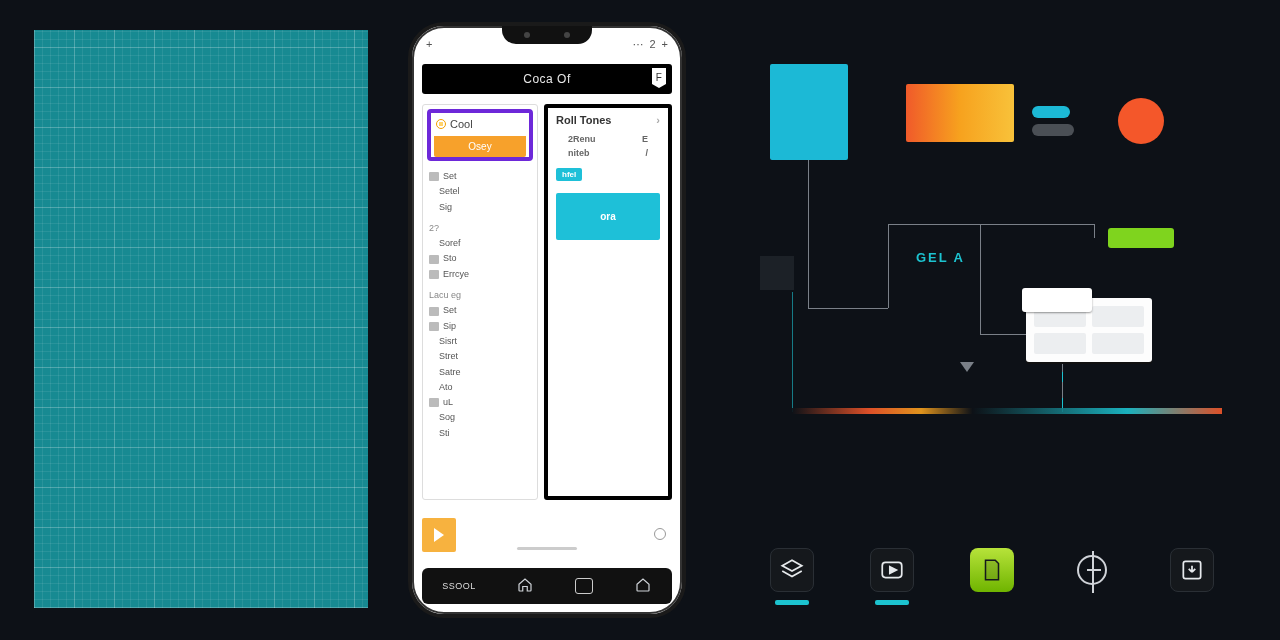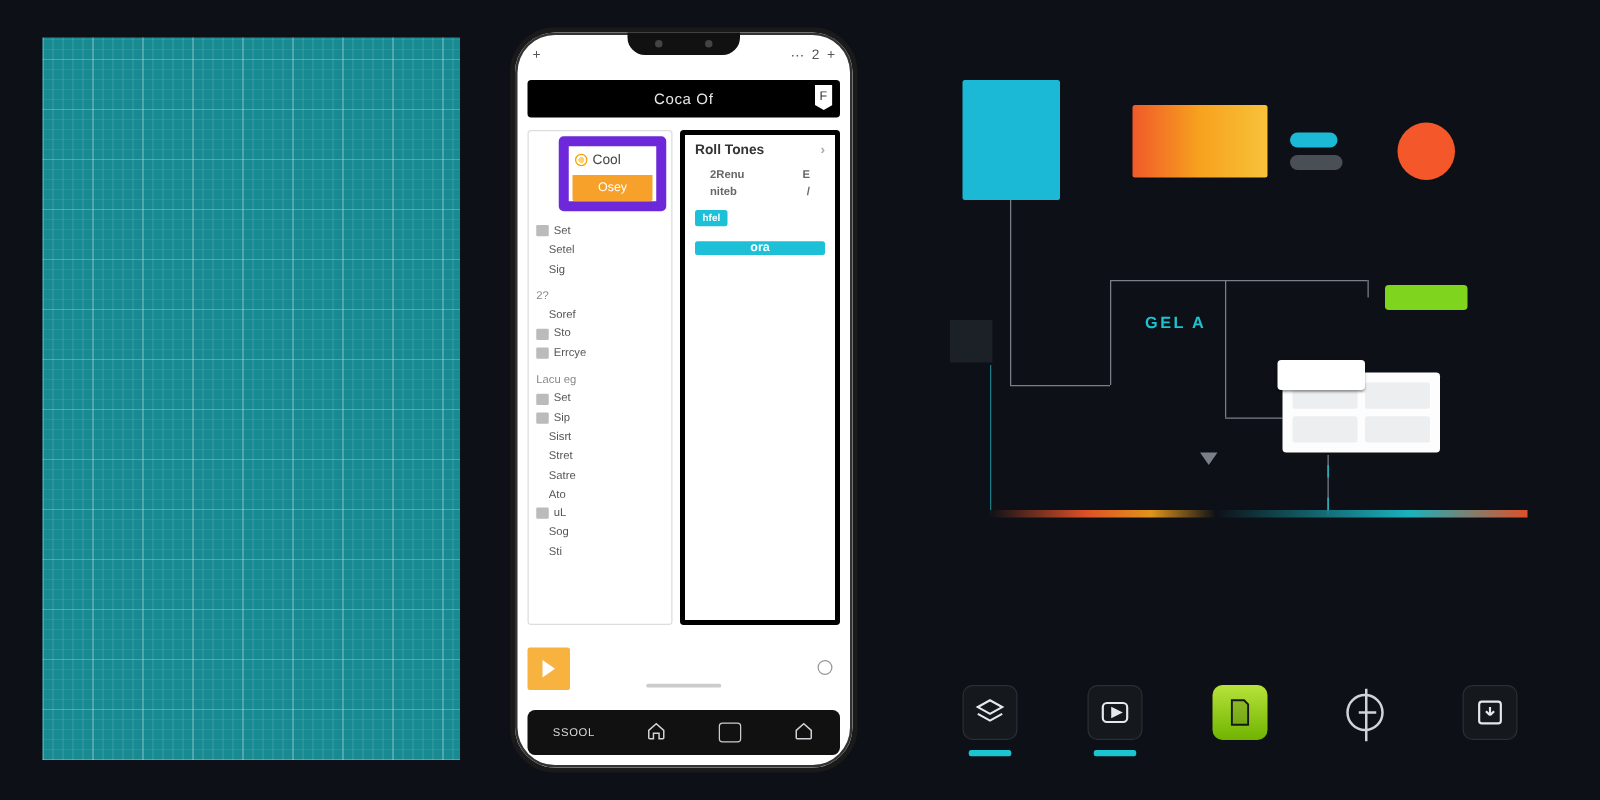--- a/index.html
+++ b/index.html
@@ -55,21 +55,21 @@
     background:#fff; color:#333; font-size:10px; text-align:center; line-height:20px;
     clip-path: polygon(0 0,100% 0,100% 80%,50% 100%,0 80%);
   }
 
   .panes { display:flex; gap:6px; margin-top:10px; height:calc(100% - 98px); }
   .pane-left {
     width: 116px; border:1px solid #ddd; border-radius:3px; padding:4px;
     display:flex; flex-direction:column; font-size:9px; color:#555;
   }
   .cool-box {
-    border:8px solid #6d28d9; border-radius:4px; padding:3px 3px 0 3px;margin-left:20px;
+    border:4px solid #6d28d9; border-radius:4px; padding:3px 3px 0 3px;
   }
   .cool-head {
     display:flex; align-items:center; gap:4px; font-size:11px; color:#444; padding:2px;
   }
   .cool-head .sun { width:10px; height:10px; border-radius:50%;
     background: radial-gradient(circle,#ffd36b 40%,transparent 42%); border:1px solid #f4a000; }
   .cool-btn {
     background:#f7a12b; color:#fff; text-align:center; font-size:10px;
     padding:5px 0; border-radius:0 0 2px 2px; margin-top:4px;
   }
@@ -83,21 +83,21 @@
     flex:1; border:4px solid #000000; border-radius:3px; padding:6px 8px;
     font-size:9px; color:#666;font-weight:bold;
   }
   .pane-right .rh { display:flex; justify-content:space-between; align-items:center;
     font-size:11px; color:#333; margin-bottom:8px; }
   .pane-right .rh .chev { color:#aaa; }
   .kv { display:flex; justify-content:space-between; margin:4px 12px; }
   .tag { display:inline-block; background:#1ec0d8; color:#fff; font-size:8px;
     padding:2px 6px; border-radius:2px; margin:6px 0; }
   .big-btn { background:#1ec0d8; color:#fff; text-align:center; font-size:10px;
-    padding:0 0; border-radius:2px; margin:6px 0 10px 0; }
+    padding:18px 0; border-radius:2px; margin:6px 0 10px 0; }
   .rlist div { padding:6px 0; color:#777; border-top:1px solid #f0f0f0; }
   .rlist div:first-child { border-top:none; }
 
   .play-btn { position:absolute; left:10px; bottom:62px; width:34px; height:34px;
     background:#f7b23f; display:flex; align-items:center; justify-content:center; border-radius:2px; }
   .play-btn .tri { width:0; height:0; border-left:10px solid #fff;
     border-top:7px solid transparent; border-bottom:7px solid transparent; }
   .dot-btn { position:absolute; right:16px; bottom:74px; width:12px; height:12px;
     border:1px solid #999; border-radius:50%; }
   .home-ind { position:absolute; bottom:64px; left:50%; transform:translateX(-50%);

